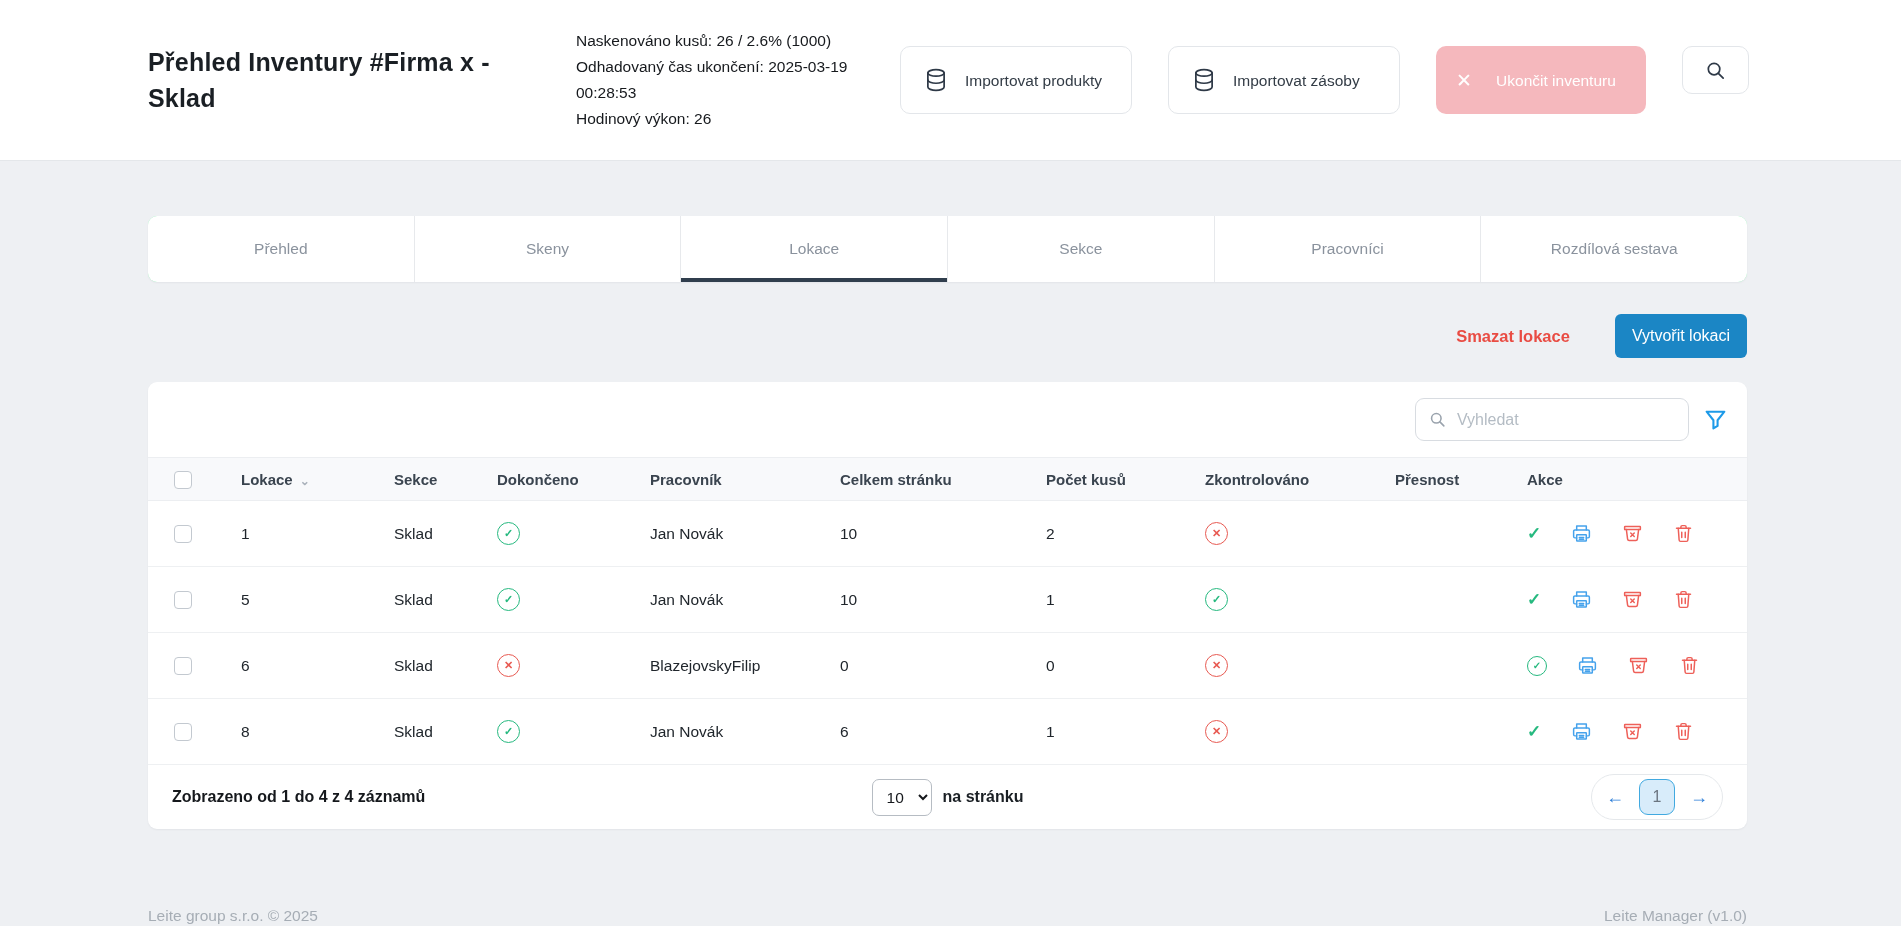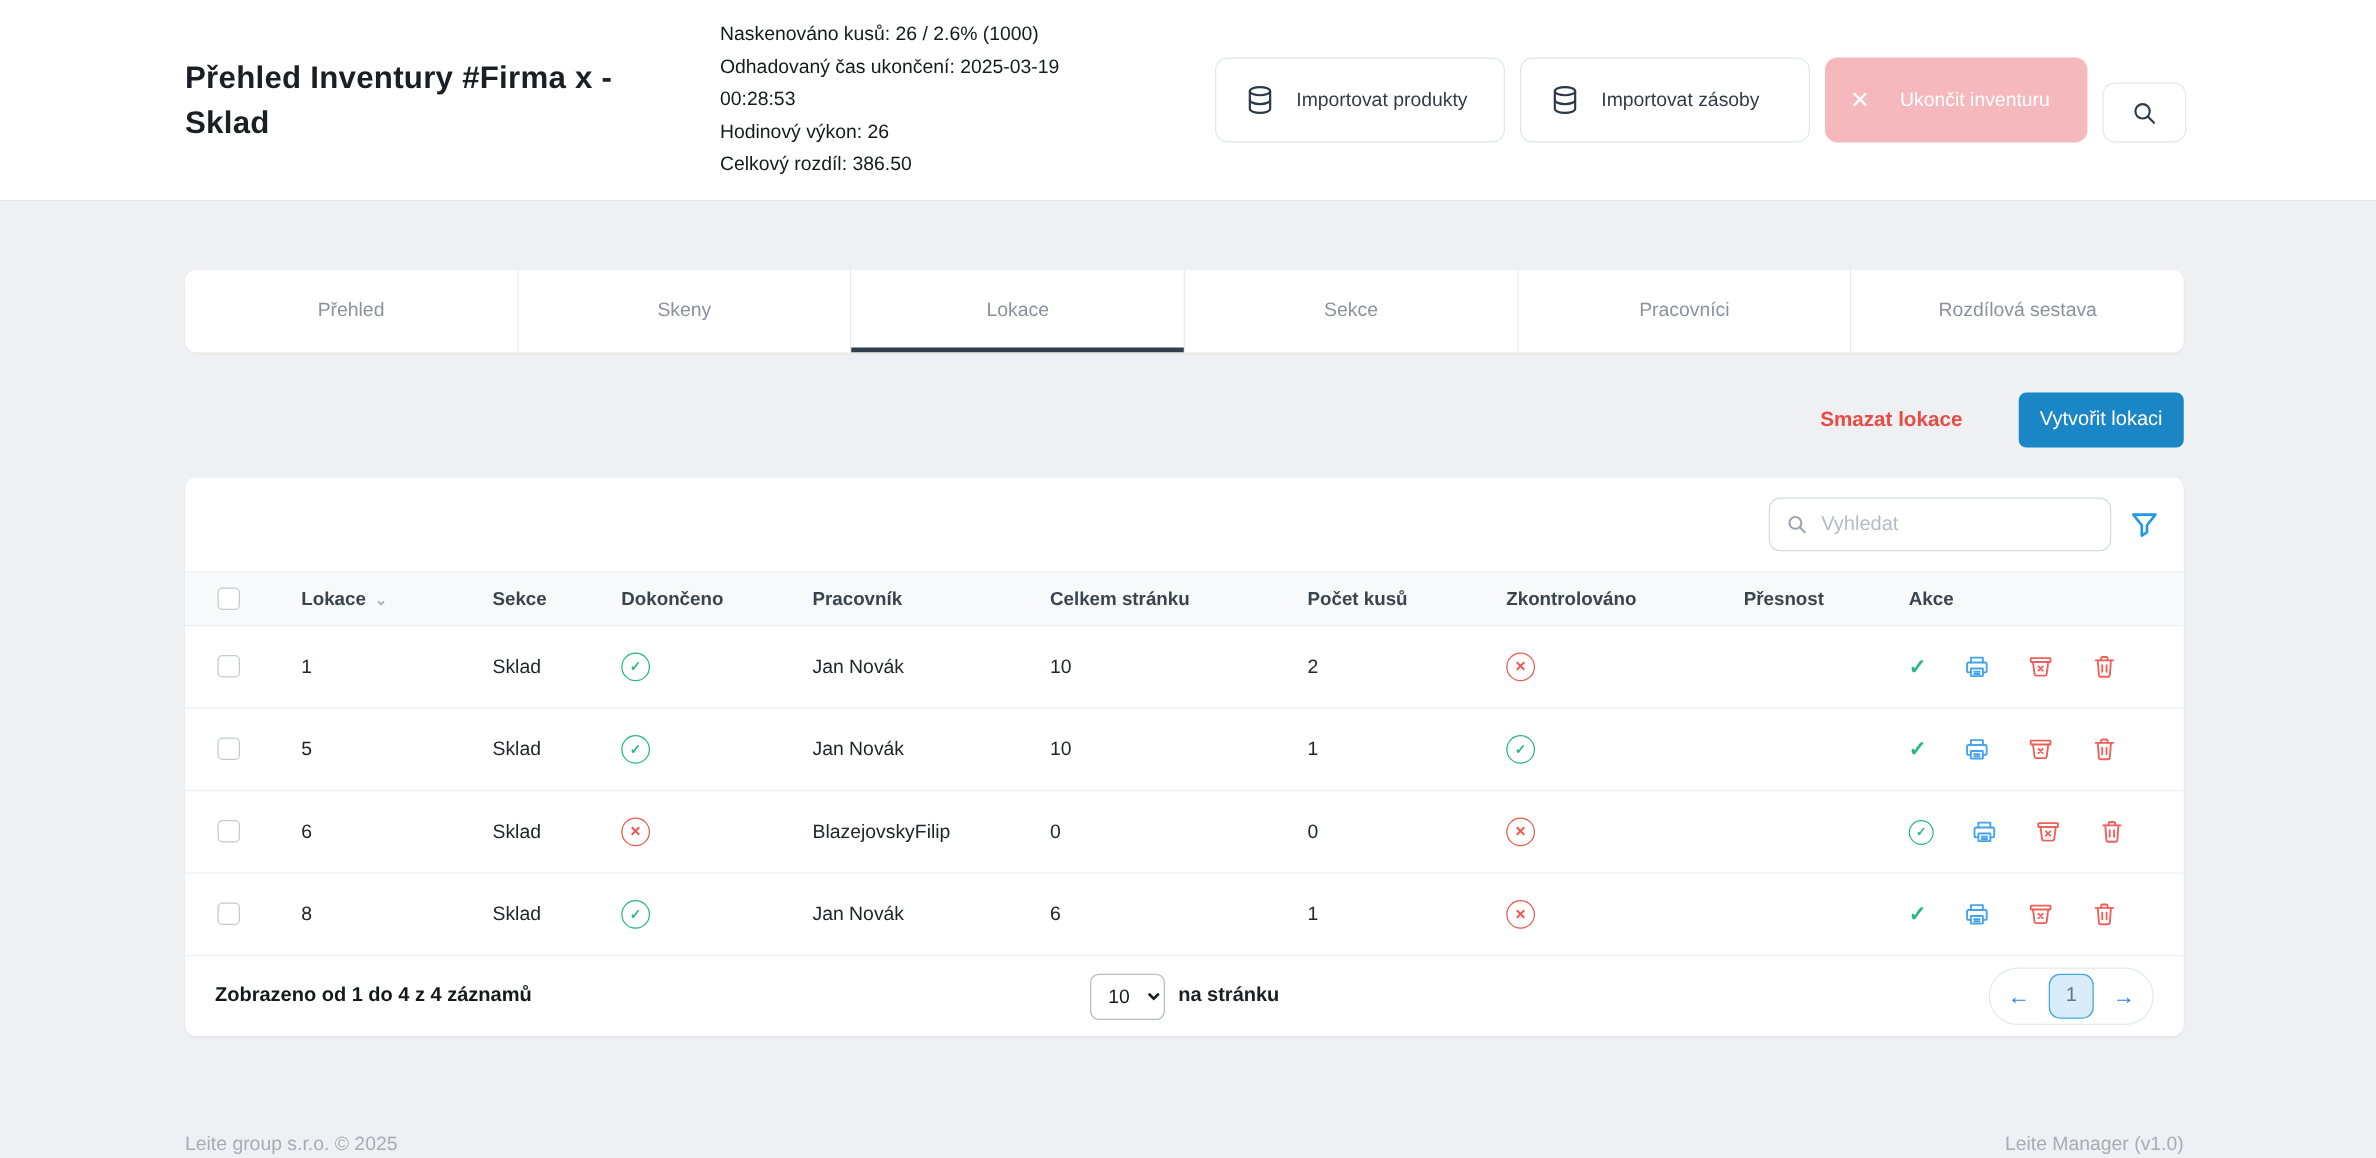--- a/index.html
+++ b/index.html
@@ -11,21 +11,21 @@
     overflow: hidden;
     position: relative;
   }
   
   .topbar {
     background:#fff; height:161px; border-bottom:1px solid #e4e7ea;
     display:flex; align-items:center; padding:0 152px 0 148px;
   }
   .page-title { width:352px; font-size:25px; font-weight:700; line-height:1.45; letter-spacing:.2px; }
   .stats { margin-left:76px; width:300px; font-size:15.5px; line-height:26px; color:#16191d; }
-  .topbar-actions { margin-left:auto; display:flex; align-items:flex-end; gap:12px; }
+  .topbar-actions { margin-left:auto; display:flex; align-items:flex-start; gap:36px; }
   .btn-import {
     display:flex; align-items:center; gap:16px; width:232px; height:68px;
     background:#fff; border:1px solid #e3e6ea; border-radius:10px;
     padding:0 10px 0 22px; font-size:15.5px; color:#333c46; cursor:pointer;
     font-family:inherit; text-align:left; line-height:21px;
   }
   .btn-finish {
     display:flex; align-items:center; width:210px; height:68px;
     background:#f5b8bd; border:none; border-radius:10px; color:#fff;
     font-size:15.5px; padding:0 16px; gap:6px; cursor:pointer;
@@ -33,21 +33,21 @@
   }
   .btn-finish .x-glyph { font-size:19px; line-height:1; padding:0 4px; }
   .btn-finish .lbl { flex:1; text-align:center; }
   .btn-search {
     width:67px; height:48px; background:#fff; border:1px solid #e3e6ea;
     border-radius:10px; display:flex; align-items:center; justify-content:center; cursor:pointer;
   }
   
   .content { padding:0 154px 0 148px; }
   .tabs {
-    margin-top:55px; display:flex; background:#fef9c3; height:66px;
+    margin-top:55px; display:flex; background:#86efac; height:66px;
     border-radius:9px; overflow:hidden; box-shadow:0 1px 2px rgba(16,24,40,.05);
   }
   .tab {
     flex:1; display:flex; align-items:center; justify-content:center;
     font-size:15.5px; color:#8a929d; border-right:1px solid #e7e9ec;
     position:relative; cursor:pointer; background:#fff;
   }
   .tab:last-child { border-right:none; }
   .tab.active::after {
     content:""; position:absolute; left:0; right:0; bottom:0; height:4px; background:#303e4d;
@@ -115,21 +115,20 @@
 <body>
 
 <header class="topbar">
   <h1 class="page-title">Přehled Inventury #Firma x - Sklad</h1>
 
   <div class="stats">
     <div>Naskenováno kusů: 26 / 2.6% (1000)</div>
     <div>Odhadovaný čas ukončení: 2025-03-19</div>
     <div>00:28:53</div>
     <div>Hodinový výkon: 26</div>
-    <div>Celkový rozdíl: 386.50</div>
   </div>
 
   <div class="topbar-actions">
     <button class="btn-import">
       <span>
         <svg width="26" height="26" viewBox="0 0 24 24" fill="none" stroke="#2e3947" stroke-width="1.6" stroke-linecap="round">
           <ellipse cx="12" cy="5.5" rx="7.5" ry="3"></ellipse>
           <path d="M4.5 5.5v6.5c0 1.66 3.36 3 7.5 3s7.5-1.34 7.5-3V5.5"></path>
           <path d="M4.5 12v6.5c0 1.66 3.36 3 7.5 3s7.5-1.34 7.5-3V12"></path>
         </svg>

